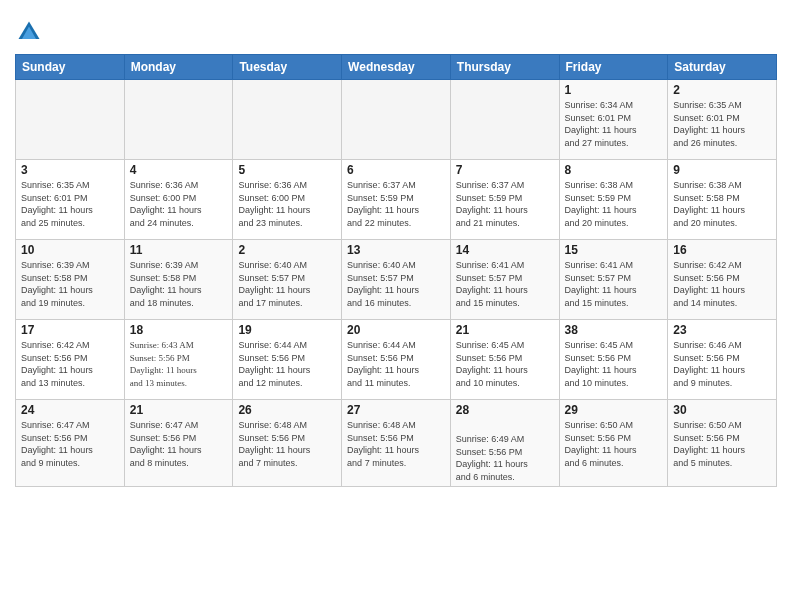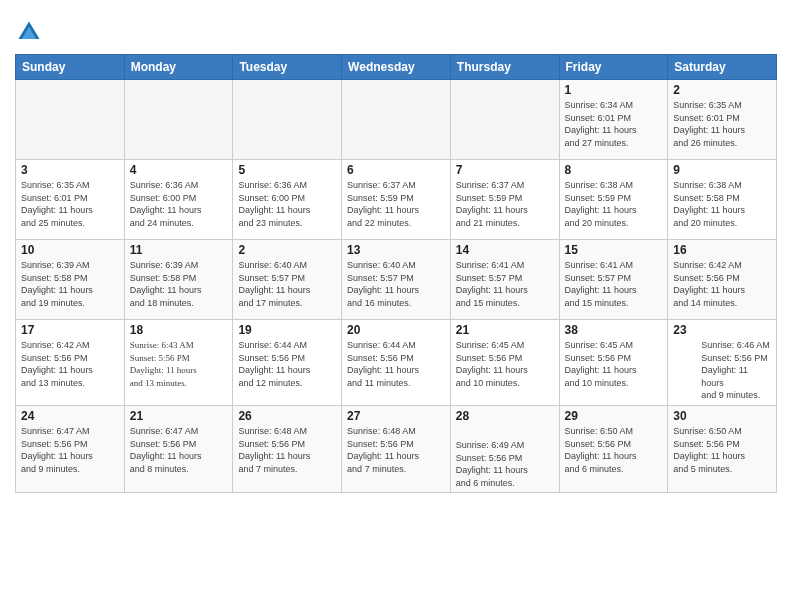--- a/index.html
+++ b/index.html
@@ -293,21 +293,21 @@
           </td>
           <td>
             <span class="day-number">38</span>
             <div class="day-info" style="white-space: pre-line;">Sunrise: 6:45 AM
 Sunset: 5:56 PM
 Daylight: 11 hours
 and 10 minutes.</div>
           </td>
           <td>
             <span class="day-number">23</span>
-            <div class="day-info" style="white-space: pre-line; margin-left: 28px;">Sunrise: 6:46 AM
+            <div class="day-info" style="white-space: pre-line;">Sunrise: 6:46 AM
 Sunset: 5:56 PM
 Daylight: 11 hours
 and 9 minutes.</div>
           </td>
         </tr>
         <tr>
           <td>
             <span class="day-number">24</span>
             <div class="day-info" style="white-space: pre-line;">Sunrise: 6:47 AM
 Sunset: 5:56 PM

